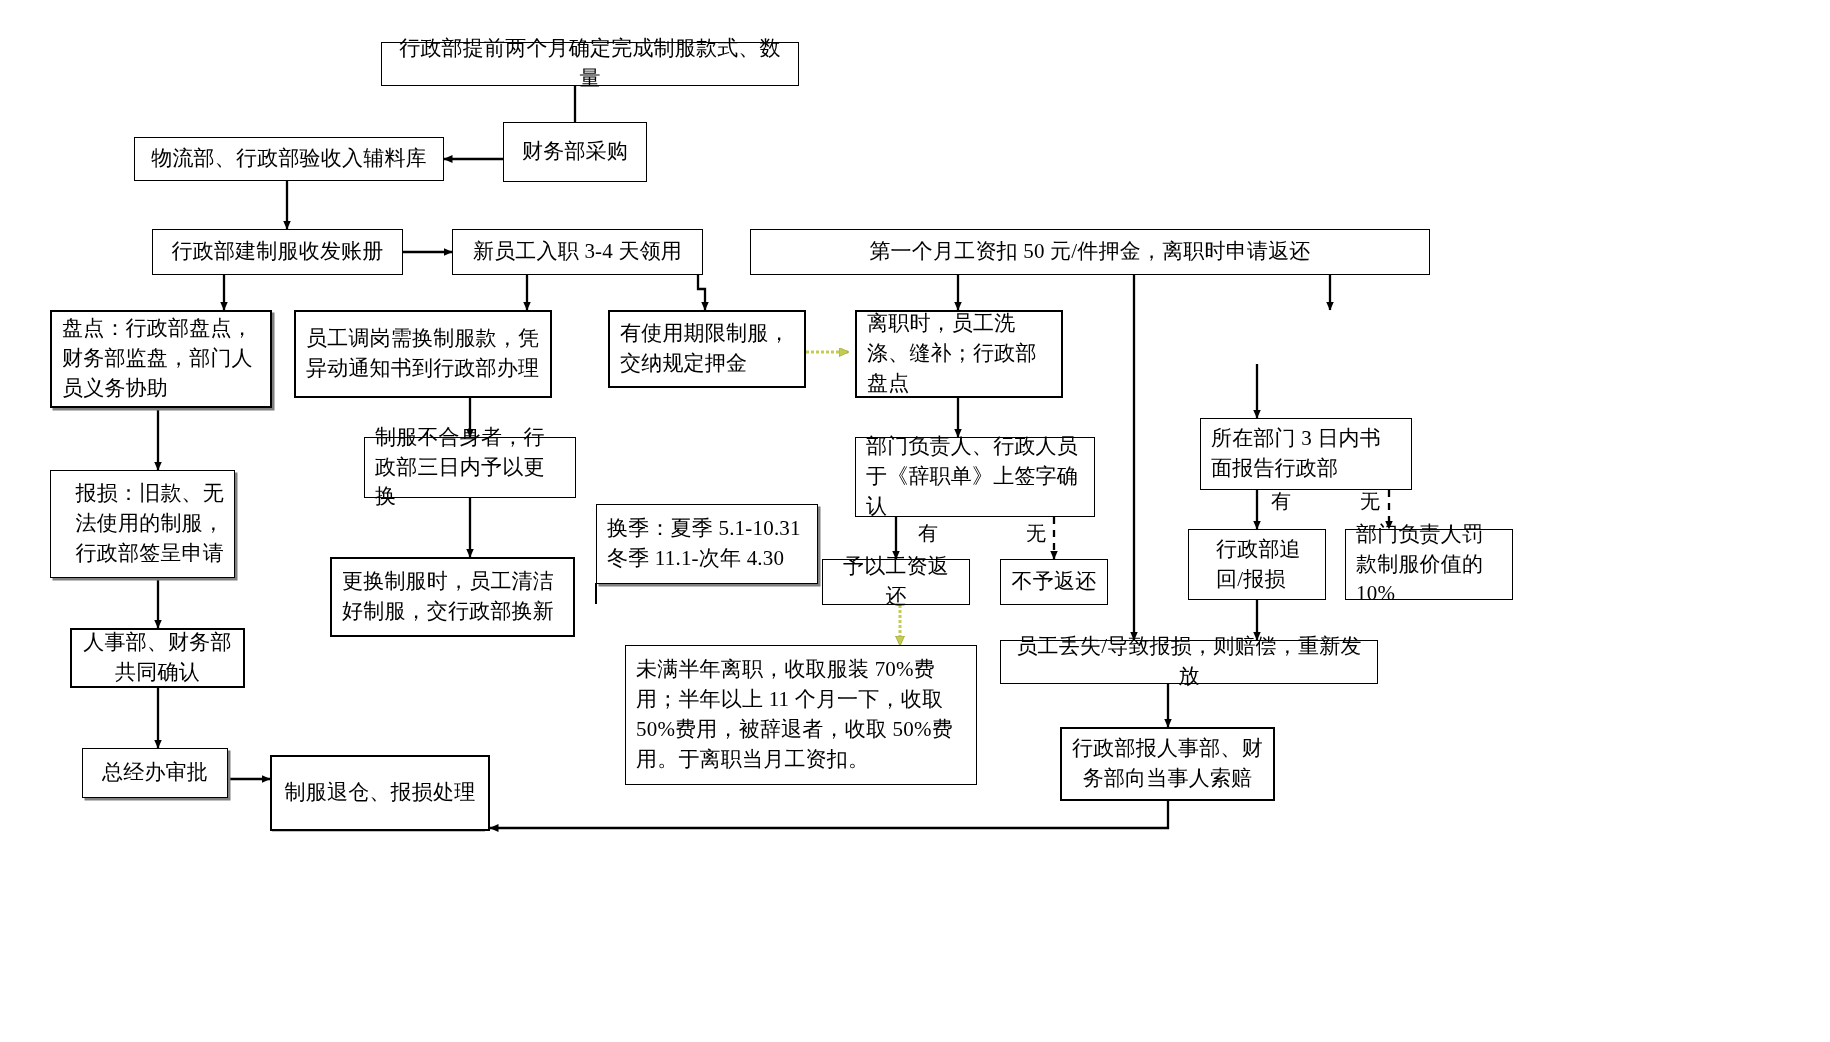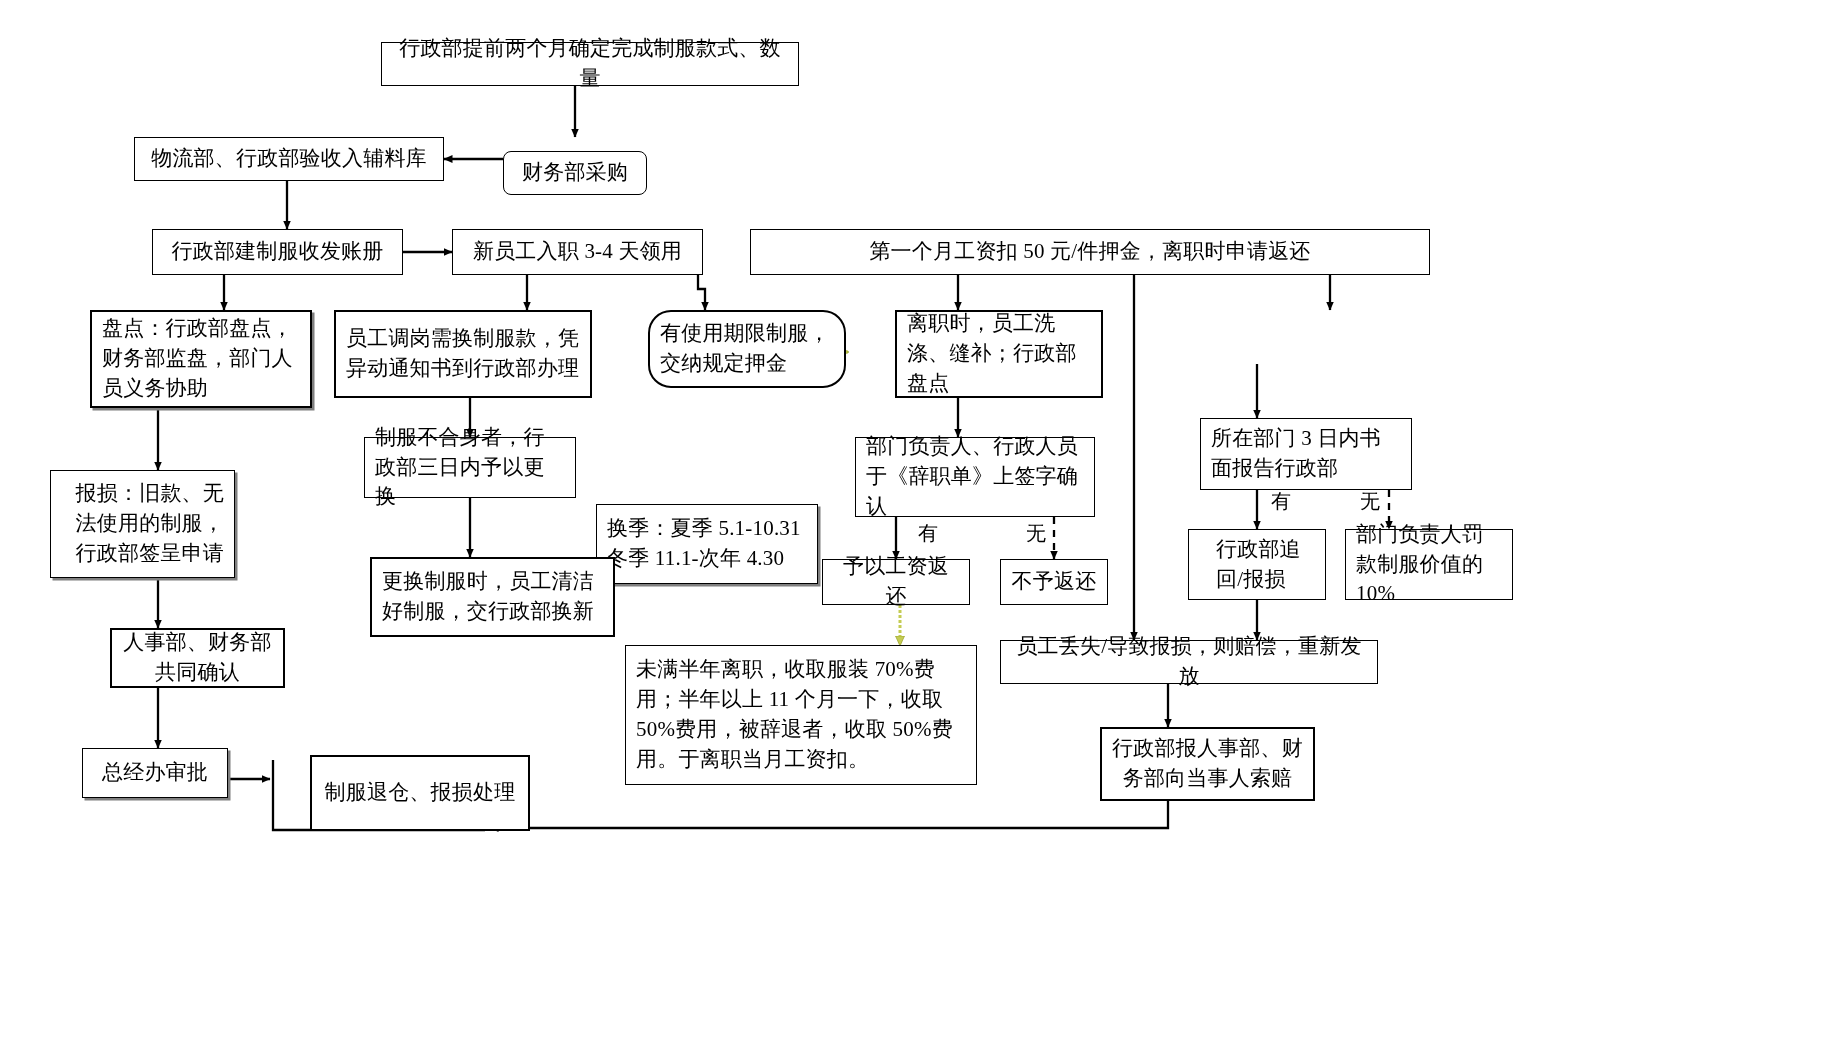--- a/index.html
+++ b/index.html
@@ -1,21 +1,21 @@
 <!DOCTYPE html>
 <html><head>
 <meta charset="utf-8">
 <style>
   html,body{margin:0;padding:0;background:#ffffff;}
   body{font-family:"Liberation Serif","DejaVu Serif",serif;}
   #canvas{position:relative;width:1830px;height:1042px;background:#ffffff;overflow:hidden;}
   .node{position:absolute;box-sizing:border-box;background:#ffffff;border:1.5px solid #000000;
         display:flex;align-items:center;justify-content:center;text-align:center;
         color:#000000;font-size:21px;line-height:1.42;letter-spacing:0.2px;}
-  .node.thick{border-width:2.2px;margin-left:40px;}
+  .node.thick{border-width:2.2px;}
   .node.left{justify-content:flex-start;text-align:left;}
   .node .txt{padding:4px 10px;white-space:pre-line;}
   .node.shadow{box-shadow:2.5px 2.5px 0 0 #7f7f7f;}
   .lbl{position:absolute;font-size:20px;color:#000;background:transparent;white-space:nowrap;}
   svg.wires{position:absolute;left:0;top:0;width:1830px;height:1042px;overflow:visible;pointer-events:none;}
 </style>
 </head>
 <body>
 
 <div id="canvas">
@@ -99,21 +99,21 @@
 
     <g stroke="#000000" stroke-width="2" fill="none">
       <path d="M596,583 L596,604"></path>
     </g>
   </svg>
 
   <div class="node" style="left:381px;top:42px;width:418px;height:44px;">
     <span class="txt">行政部提前两个月确定完成制服款式、数量</span>
   </div>
 
-  <div class="node" style="left:503px;top:151px;width:144px;height:44px;border-radius:8px;">
+  <div class="node" style="left:503px;top:122px;width:144px;height:60px;">
     <span class="txt">财务部采购</span>
   </div>
 
   <div class="node" style="left:134px;top:137px;width:310px;height:44px;">
     <span class="txt">物流部、行政部验收入辅料库</span>
   </div>
 
   <div class="node" style="left:152px;top:229px;width:251px;height:46px;">
     <span class="txt">行政部建制服收发账册</span>
   </div>
@@ -127,21 +127,21 @@
   </div>
 
   <div class="node thick shadow left" style="left:50px;top:310px;width:222px;height:98px;">
     <span class="txt">盘点：行政部盘点，财务部监盘，部门人员义务协助</span>
   </div>
 
   <div class="node thick left" style="left:294px;top:310px;width:258px;height:88px;">
     <span class="txt">员工调岗需换制服款，凭异动通知书到行政部办理</span>
   </div>
 
-  <div class="node thick left" style="left:608px;top:310px;width:198px;height:78px;border-radius:23px;">
+  <div class="node thick left" style="left:608px;top:310px;width:198px;height:78px;">
     <span class="txt">有使用期限制服，交纳规定押金</span>
   </div>
 
   <div class="node thick left" style="left:855px;top:310px;width:208px;height:88px;">
     <span class="txt">离职时，员工洗涤、缝补；行政部盘点</span>
   </div>
 
 
   <div class="node shadow left" style="left:50px;top:470px;width:185px;height:108px;text-align:right;">
     <span class="txt">报损：旧款、无法使用的制服，行政部签呈申请</span>

